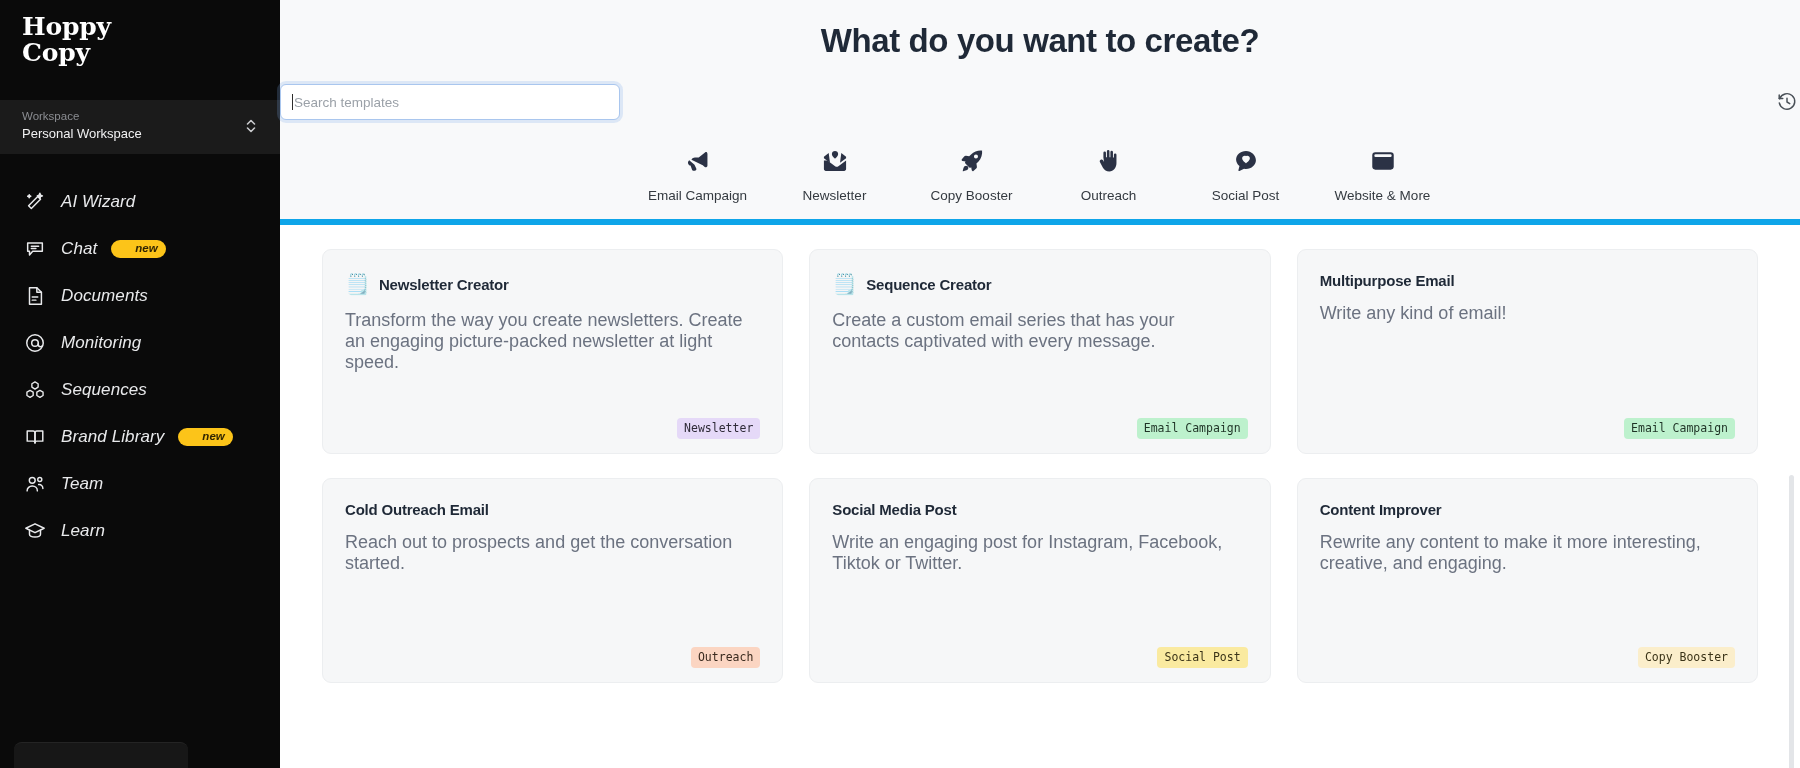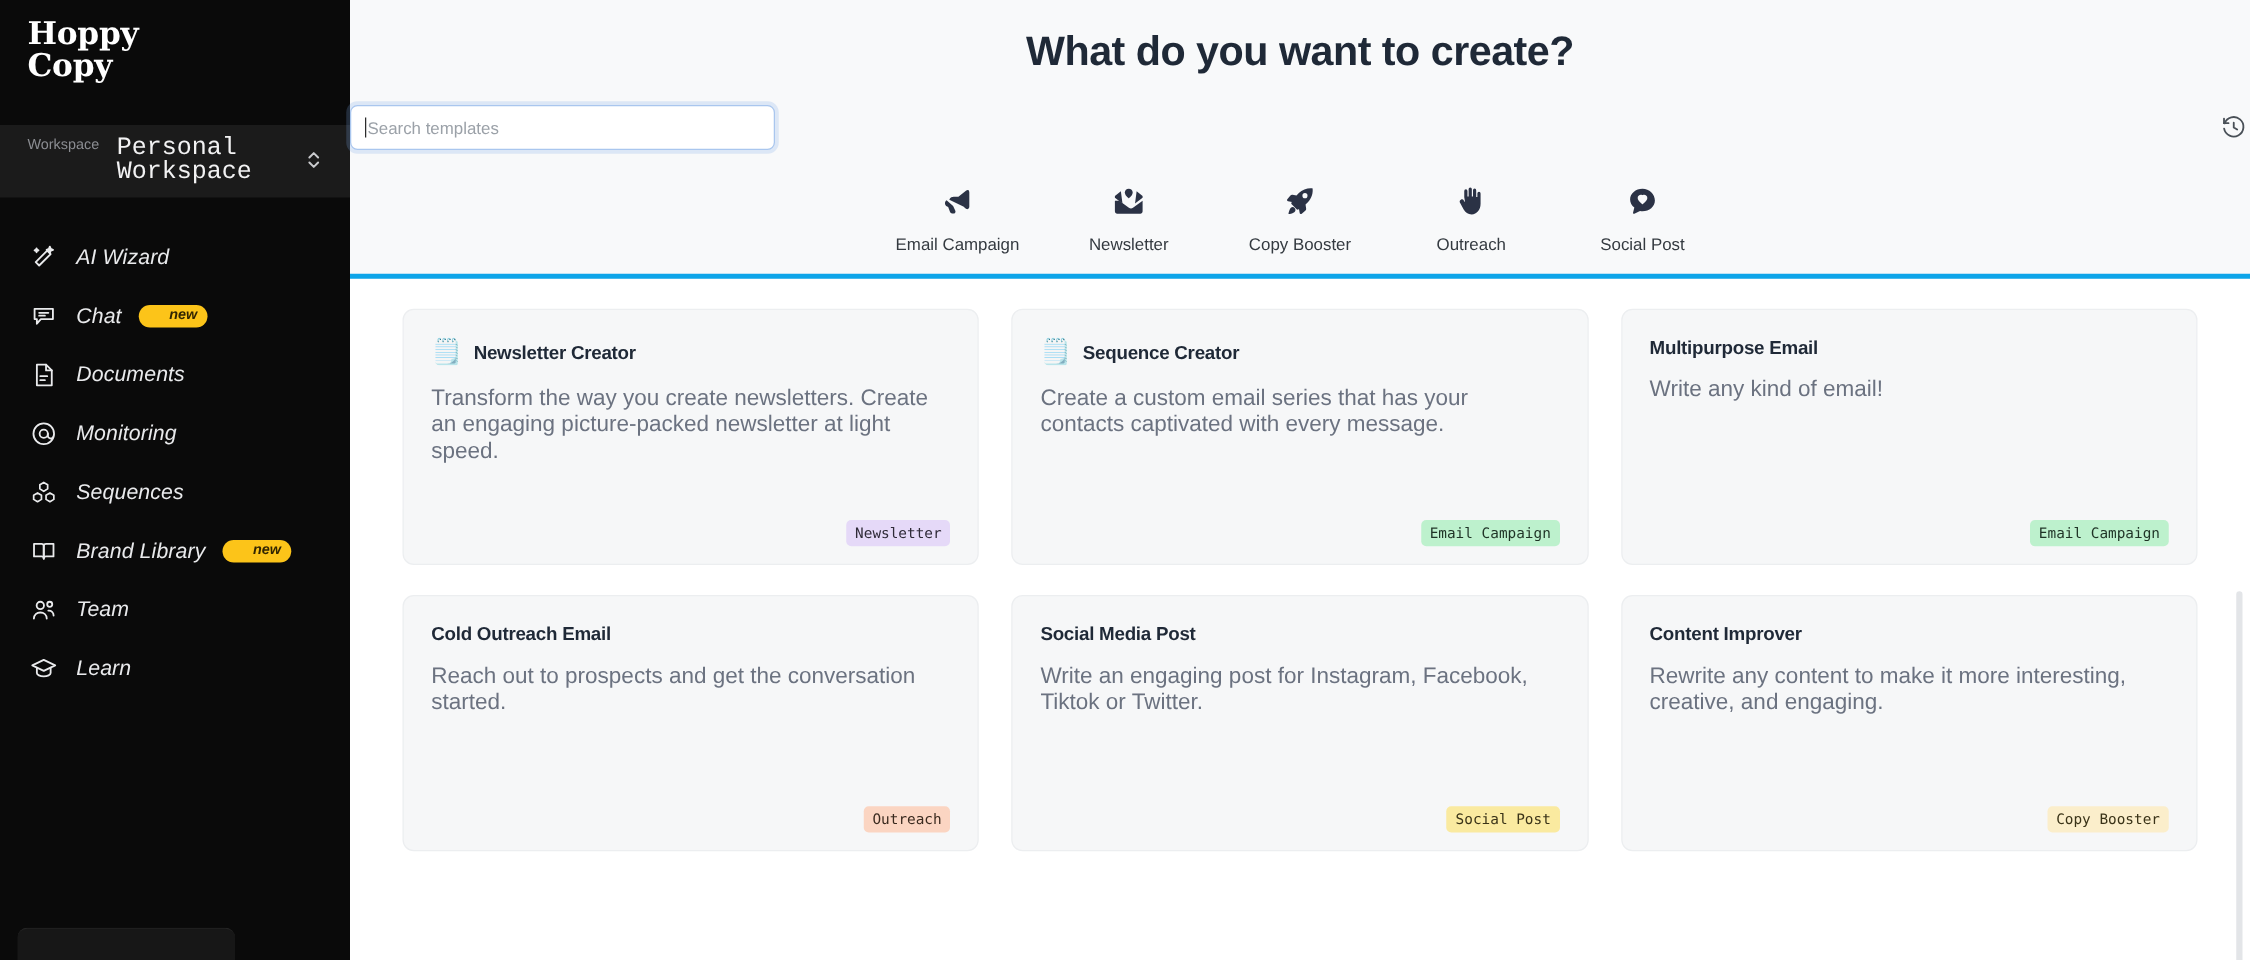--- a/index.html
+++ b/index.html
@@ -32,23 +32,23 @@
     line-height: 1.02;
     letter-spacing: -0.2px;
   }
   .ws-box {
     background: #1b1b1b;
     margin: 0;
     padding: 9px 22px 11px 22px;
     display: flex; align-items: center; justify-content: space-between;
     cursor: pointer;
   }
-  .ws-text { display: flex; flex-direction: row; gap: 14px; }
+  .ws-text { display: flex; flex-direction: column; gap: 1px; }
   .ws-label { color: #8b8d92; font-size: 11.5px; line-height: 14px; }
-  .ws-value { color: #f2f2f3; font-size: 20px; line-height: 19px; font-family: Liberation Mono, monospace; }
+  .ws-value { color: #f2f2f3; font-size: 13px; line-height: 19px; }
   .ws-chevrons { color: #c9cacd; display: flex; }
 
   .nav { margin-top: 24px; display: flex; flex-direction: column; }
   .nav-item {
     display: flex; align-items: center; gap: 14px;
     padding: 11px 22px;
     cursor: pointer;
     color: #e6e7ea;
     font-style: italic;
   }
@@ -67,21 +67,21 @@
     background: #171717; border-radius: 8px 8px 0 0;
     border-top: 1px solid #242424;
   }
 
   
   .main { flex: 1; height: 768px; display: flex; flex-direction: column; background: #ffffff; position: relative; }
 
   .hero {
     background: #f8f9fa;
     padding: 22px 0 16px 0;
-    border-bottom: 4px solid #0ea5e9;
+    border-bottom: 6px solid #0ea5e9;
     flex: 0 0 auto;
   }
   .hero-title {
     text-align: center;
     font-size: 33px; font-weight: 700;
     color: #1f2937; letter-spacing: -0.4px;
     margin-bottom: 24px;
   }
   .search-row {
     display: flex; align-items: center; justify-content: space-between; gap: 14px;
@@ -347,20 +347,29 @@
 
         <div class="cat">
           <span class="cat-ic">
             <svg width="28" height="28" viewBox="0 0 24 24" fill="currentColor">
               <path d="M12 3.4c-4.7 0-8.5 3.3-8.5 7.4 0 2.2 1.1 4.2 2.9 5.5l-.9 3.6c-.1.5.4.9.9.7l3.9-2c.6.1 1.2.2 1.7.2 4.7 0 8.5-3.3 8.5-7.4S16.7 3.4 12 3.4zm0 10.6s-3.3-2.2-3.3-4.3c0-1.2 1-2.1 2.2-2.1.6 0 1.1.3 1.1.3s.5-.3 1.1-.3c1.2 0 2.2.9 2.2 2.1 0 2.1-3.3 4.3-3.3 4.3z"></path>
             </svg>
           </span>
           <span class="cat-lb">Social Post</span>
         </div>
 
+        <div class="cat">
+          <span class="cat-ic">
+            <svg width="28" height="28" viewBox="0 0 24 24" fill="currentColor">
+              <rect x="2.8" y="4.6" width="18.4" height="14.8" rx="2.6"></rect>
+              <rect x="4.6" y="6.3" width="14.8" height="2.3" rx="1" fill="#f8f9fa"></rect>
+            </svg>
+          </span>
+          <span class="cat-lb">Website &amp; More</span>
+        </div>
 
       </div>
     </section>
 
     <section class="grid-scroll">
       <div class="grid">
 
         <div class="card">
           <div class="card-head">
             <span class="card-emoji">🗒️</span>

